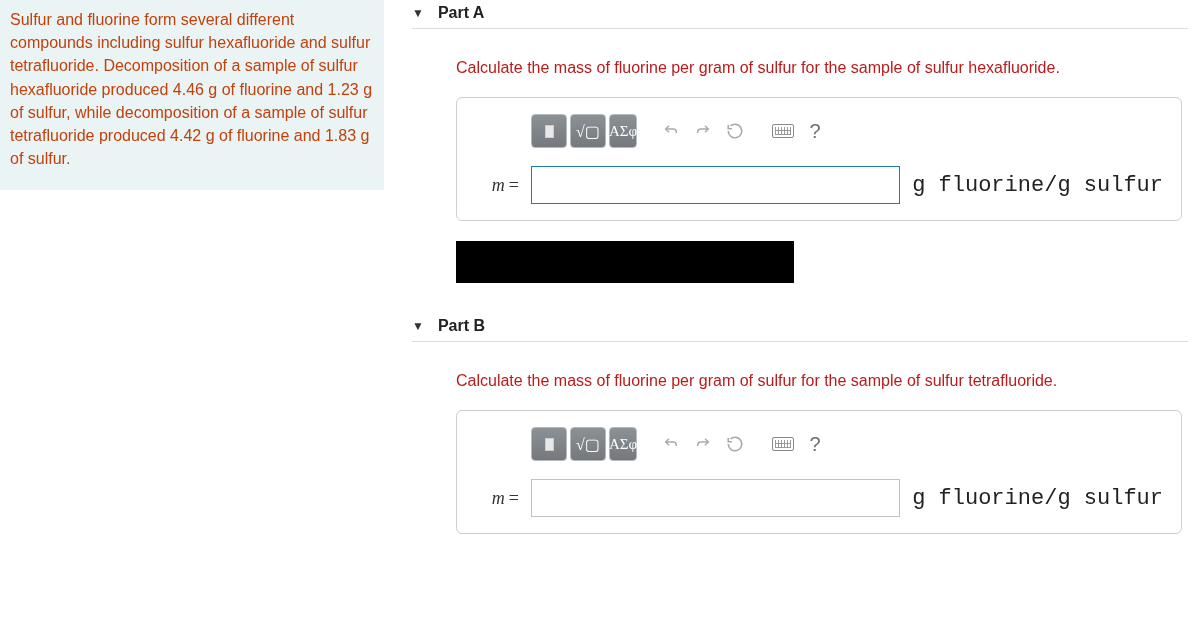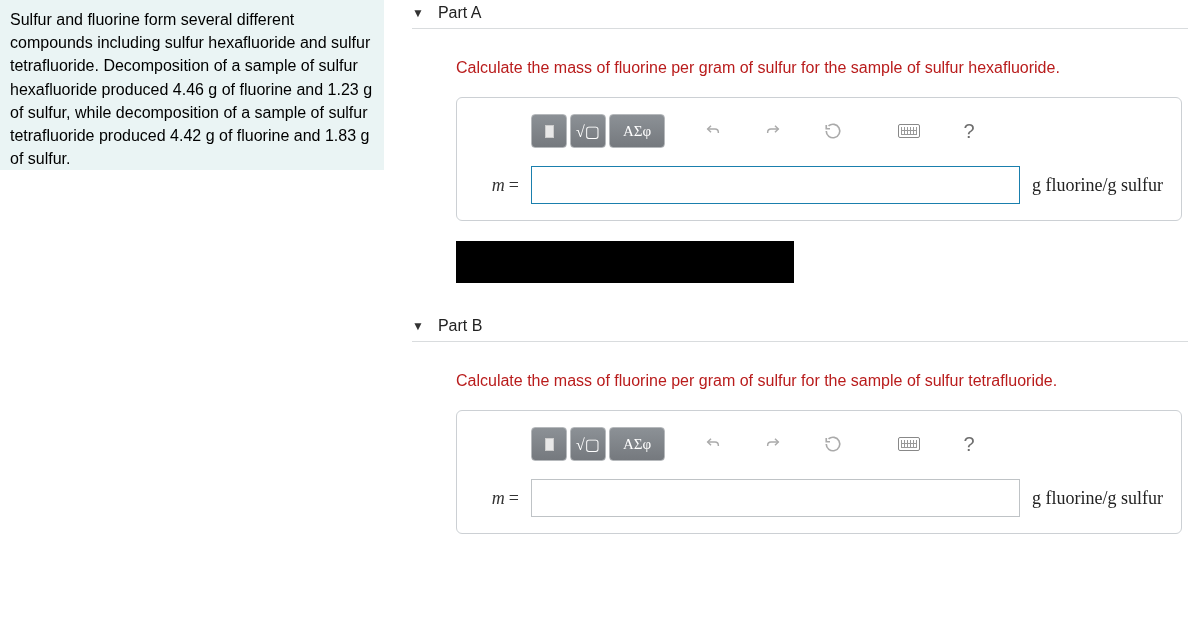--- a/index.html
+++ b/index.html
@@ -15,43 +15,43 @@
     .layout {
       display: flex;
       height: 100%;
     }
     .sidebar {
       width: 400px;
       padding-right: 16px;
     }
     .problem-box {
       background: #eaf4f4;
-      padding: 8px 10px 0 10px;
+      padding: 8px 10px 20px 10px;
       line-height: 1.45;
-      color: #000000;
+      color: #c2410c;
     }
     .main {
       flex: 1;
       padding: 0 12px;
     }
     .part-header {
       display: flex;
       align-items: center;
       gap: 14px;
       border-bottom: 1px solid #d9dcde;
       padding: 4px 0 6px 0;
       background: #fff;
     }
     .disclosure {
       font-size: 12px;
       color: #333;
       user-select: none;
     }
     .part-title {
-      font-weight: normal;
+      font-weight: bold;
       color: #222;
       font-size: 16px;
     }
     .part-body {
       padding: 30px 6px 0 44px;
     }
     .prompt {
       margin-bottom: 20px;
       color: #b91c1c;
     }
@@ -67,21 +67,21 @@
       display: flex;
       align-items: center;
       gap: 4px;
       margin-left: 56px;
     }
     .tool-btn-group {
       display: flex;
       gap: 3px;
     }
     .tool-btn {
-      width: 56px;
+      width: 28px;
       height: 34px;
       border: 1px solid #b6b9bc;
       border-radius: 4px;
       background: linear-gradient(#8c9196, #75797e);
       color: #fff;
       display: flex;
       align-items: center;
       justify-content: center;
       font-size: 15px;
       cursor: pointer;
@@ -120,22 +120,22 @@
     .answer-input {
       flex: 1;
       height: 38px;
       border: 1px solid #1a7fad;
       outline: none;
       padding: 4px 8px;
       font-size: 16px;
     }
     .answer-input.plain { border: 1px solid #bfc3c6; }
     .units {
-      font-family: Liberation Serif, serif;
-      font-size: 18px;
+      font-family: Liberation Mono, monospace;
+      font-size: 22px;
       white-space: nowrap;
       color: #222;
     }
     .redacted {
       margin-top: 20px;
       margin-left: 0;
       width: 338px;
       height: 42px;
       background: #000;
     }

